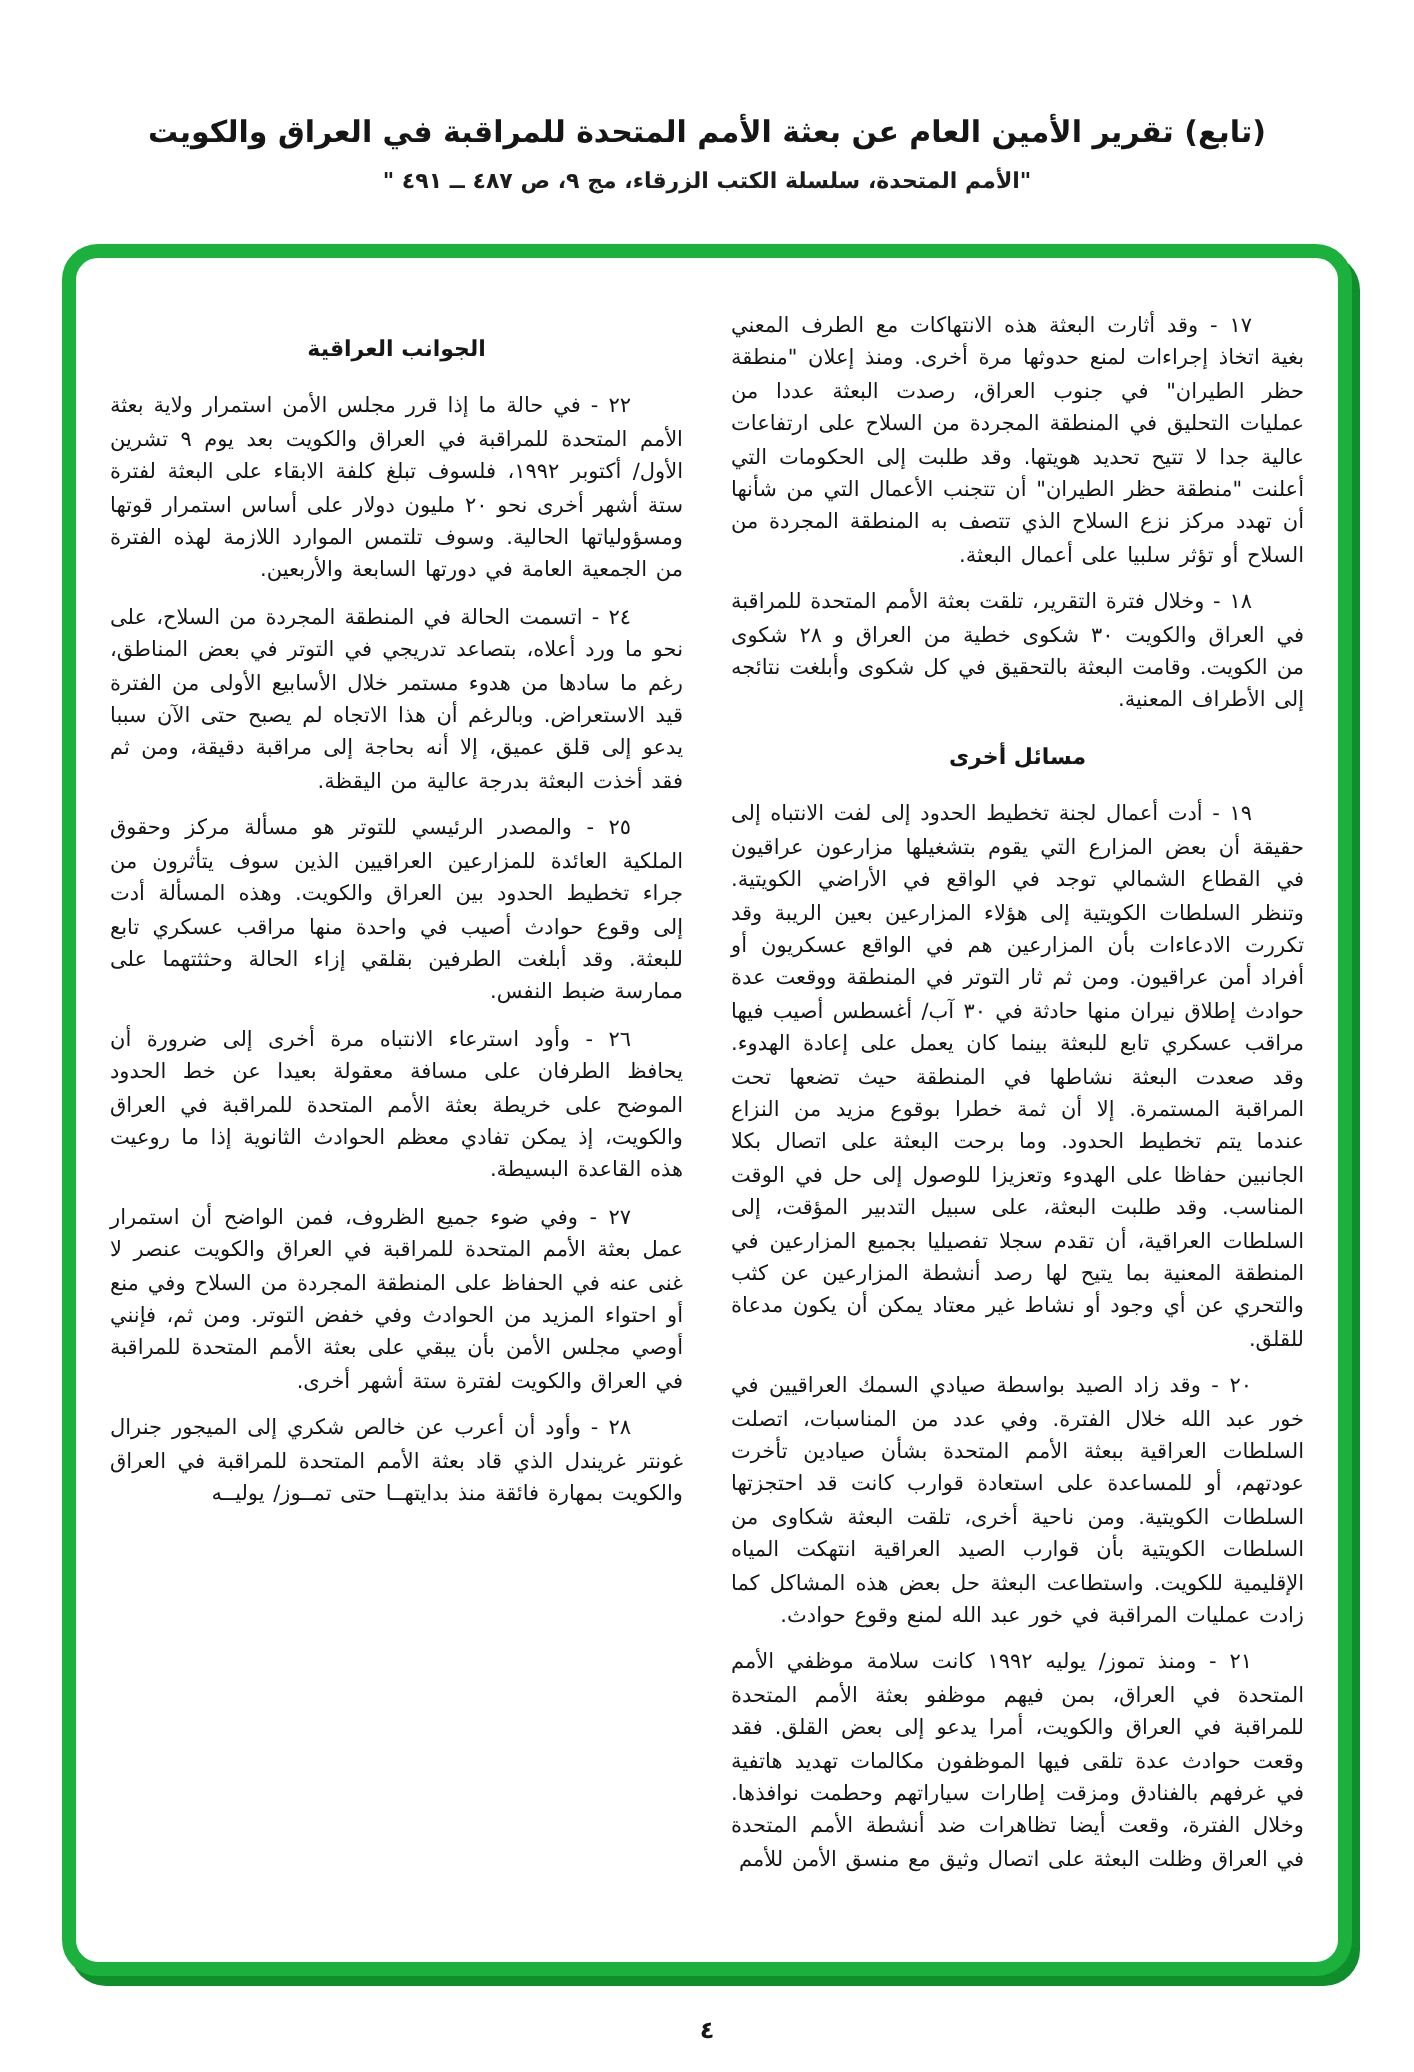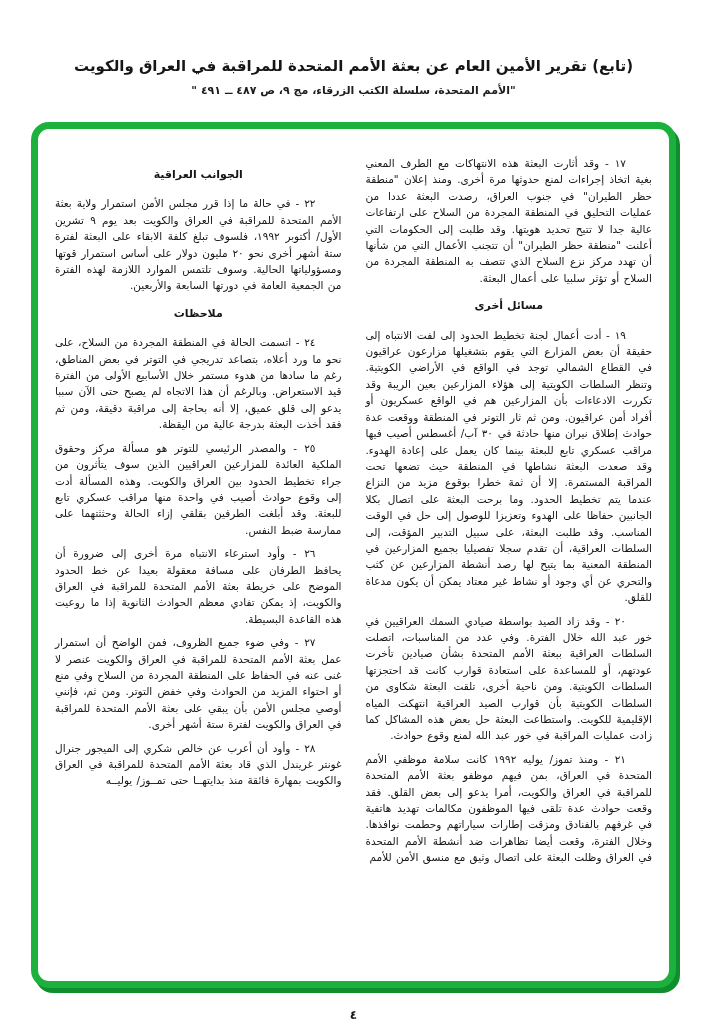--- a/index.html
+++ b/index.html
@@ -95,30 +95,30 @@
   <header class="doc-header">
     <h1 class="doc-title">(تابع) تقرير الأمين العام عن بعثة الأمم المتحدة للمراقبة في العراق والكويت</h1>
     <div class="doc-subtitle">"الأمم المتحدة، سلسلة الكتب الزرقاء، مج ٩، ص ٤٨٧ ــ ٤٩١ "</div>
   </header>
 
   <div class="frame">
     <div class="columns">
 
       <section class="column">
         <p class="para numbered">١٧ - وقد أثارت البعثة هذه الانتهاكات مع الطرف المعني بغية اتخاذ إجراءات لمنع حدوثها مرة أخرى. ومنذ إعلان "منطقة حظر الطيران" في جنوب العراق، رصدت البعثة عددا من عمليات التحليق في المنطقة المجردة من السلاح على ارتفاعات عالية جدا لا تتيح تحديد هويتها. وقد طلبت إلى الحكومات التي أعلنت "منطقة حظر الطيران" أن تتجنب الأعمال التي من شأنها أن تهدد مركز نزع السلاح الذي تتصف به المنطقة المجردة من السلاح أو تؤثر سلبيا على أعمال البعثة.</p>
+        <p class="para numbered">١٨ - وخلال فترة التقرير، تلقت بعثة الأمم المتحدة للمراقبة في العراق والكويت ٣٠ شكوى خطية من العراق و ٢٨ شكوى من الكويت. وقامت البعثة بالتحقيق في كل شكوى وأبلغت نتائجه إلى الأطراف المعنية.</p>
         <h3 class="section-heading">مسائل أخرى</h3>
         <p class="para numbered">١٩ - أدت أعمال لجنة تخطيط الحدود إلى لفت الانتباه إلى حقيقة أن بعض المزارع التي يقوم بتشغيلها مزارعون عراقيون في القطاع الشمالي توجد في الواقع في الأراضي الكويتية. وتنظر السلطات الكويتية إلى هؤلاء المزارعين بعين الريبة وقد تكررت الادعاءات بأن المزارعين هم في الواقع عسكريون أو أفراد أمن عراقيون. ومن ثم ثار التوتر في المنطقة ووقعت عدة حوادث إطلاق نيران منها حادثة في ٣٠ آب/ أغسطس أصيب فيها مراقب عسكري تابع للبعثة بينما كان يعمل على إعادة الهدوء. وقد صعدت البعثة نشاطها في المنطقة حيث تضعها تحت المراقبة المستمرة. إلا أن ثمة خطرا بوقوع مزيد من النزاع عندما يتم تخطيط الحدود. وما برحت البعثة على اتصال بكلا الجانبين حفاظا على الهدوء وتعزيزا للوصول إلى حل في الوقت المناسب. وقد طلبت البعثة، على سبيل التدبير المؤقت، إلى السلطات العراقية، أن تقدم سجلا تفصيليا بجميع المزارعين في المنطقة المعنية بما يتيح لها رصد أنشطة المزارعين عن كثب والتحري عن أي وجود أو نشاط غير معتاد يمكن أن يكون مدعاة للقلق.</p>
         <p class="para numbered">٢٠ - وقد زاد الصيد بواسطة صيادي السمك العراقيين في خور عبد الله خلال الفترة. وفي عدد من المناسبات، اتصلت السلطات العراقية ببعثة الأمم المتحدة بشأن صيادين تأخرت عودتهم، أو للمساعدة على استعادة قوارب كانت قد احتجزتها السلطات الكويتية. ومن ناحية أخرى، تلقت البعثة شكاوى من السلطات الكويتية بأن قوارب الصيد العراقية انتهكت المياه الإقليمية للكويت. واستطاعت البعثة حل بعض هذه المشاكل كما زادت عمليات المراقبة في خور عبد الله لمنع وقوع حوادث.</p>
         <p class="para numbered">٢١ - ومنذ تموز/ يوليه ١٩٩٢ كانت سلامة موظفي الأمم المتحدة في العراق، بمن فيهم موظفو بعثة الأمم المتحدة للمراقبة في العراق والكويت، أمرا يدعو إلى بعض القلق. فقد وقعت حوادث عدة تلقى فيها الموظفون مكالمات تهديد هاتفية في غرفهم بالفنادق ومزقت إطارات سياراتهم وحطمت نوافذها. وخلال الفترة، وقعت أيضا تظاهرات ضد أنشطة الأمم المتحدة في العراق وظلت البعثة على اتصال وثيق مع منسق الأمن للأمم</p>
       </section>
 
       <section class="column">
         <h3 class="section-heading">الجوانب العراقية</h3>
         <p class="para numbered">٢٢ - في حالة ما إذا قرر مجلس الأمن استمرار ولاية بعثة الأمم المتحدة للمراقبة في العراق والكويت بعد يوم ٩ تشرين الأول/ أكتوبر ١٩٩٢، فلسوف تبلغ كلفة الابقاء على البعثة لفترة ستة أشهر أخرى نحو ٢٠ مليون دولار على أساس استمرار قوتها ومسؤولياتها الحالية. وسوف تلتمس الموارد اللازمة لهذه الفترة من الجمعية العامة في دورتها السابعة والأربعين.</p>
-        <h3 class="section-heading">ملاحظات</h3>
         <p class="para numbered">٢٤ - اتسمت الحالة في المنطقة المجردة من السلاح، على نحو ما ورد أعلاه، بتصاعد تدريجي في التوتر في بعض المناطق، رغم ما سادها من هدوء مستمر خلال الأسابيع الأولى من الفترة قيد الاستعراض. وبالرغم أن هذا الاتجاه لم يصبح حتى الآن سببا يدعو إلى قلق عميق، إلا أنه بحاجة إلى مراقبة دقيقة، ومن ثم فقد أخذت البعثة بدرجة عالية من اليقظة.</p>
         <p class="para numbered">٢٥ - والمصدر الرئيسي للتوتر هو مسألة مركز وحقوق الملكية العائدة للمزارعين العراقيين الذين سوف يتأثرون من جراء تخطيط الحدود بين العراق والكويت. وهذه المسألة أدت إلى وقوع حوادث أصيب في واحدة منها مراقب عسكري تابع للبعثة. وقد أبلغت الطرفين بقلقي إزاء الحالة وحثثتهما على ممارسة ضبط النفس.</p>
         <p class="para numbered">٢٦ - وأود استرعاء الانتباه مرة أخرى إلى ضرورة أن يحافظ الطرفان على مسافة معقولة بعيدا عن خط الحدود الموضح على خريطة بعثة الأمم المتحدة للمراقبة في العراق والكويت، إذ يمكن تفادي معظم الحوادث الثانوية إذا ما روعيت هذه القاعدة البسيطة.</p>
         <p class="para numbered">٢٧ - وفي ضوء جميع الظروف، فمن الواضح أن استمرار عمل بعثة الأمم المتحدة للمراقبة في العراق والكويت عنصر لا غنى عنه في الحفاظ على المنطقة المجردة من السلاح وفي منع أو احتواء المزيد من الحوادث وفي خفض التوتر. ومن ثم، فإنني أوصي مجلس الأمن بأن يبقي على بعثة الأمم المتحدة للمراقبة في العراق والكويت لفترة ستة أشهر أخرى.</p>
         <p class="para numbered">٢٨ - وأود أن أعرب عن خالص شكري إلى الميجور جنرال غونتر غريندل الذي قاد بعثة الأمم المتحدة للمراقبة في العراق والكويت بمهارة فائقة منذ بدايتهــا حتى تمــوز/ يوليــه</p>
       </section>
 
     </div>
   </div>
 

